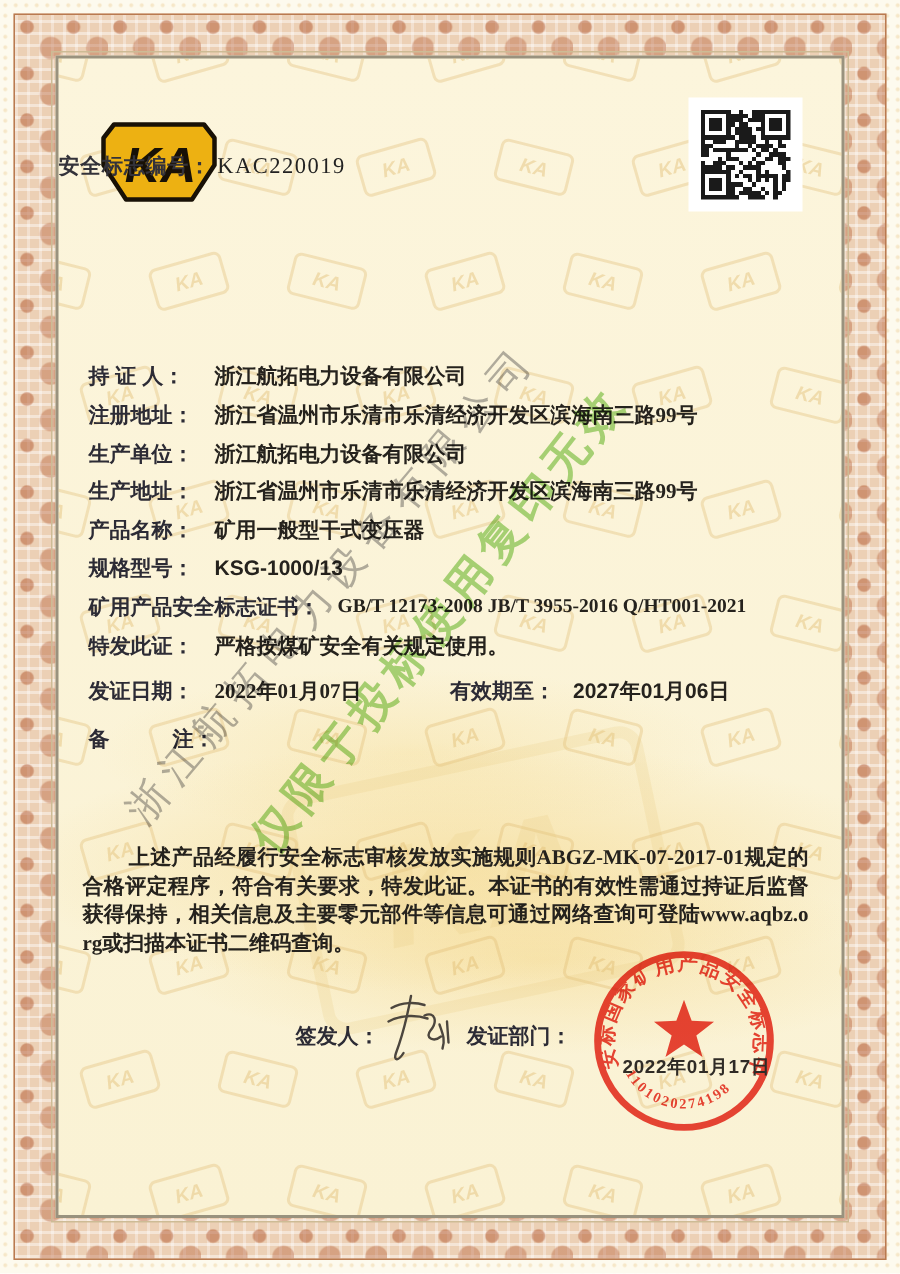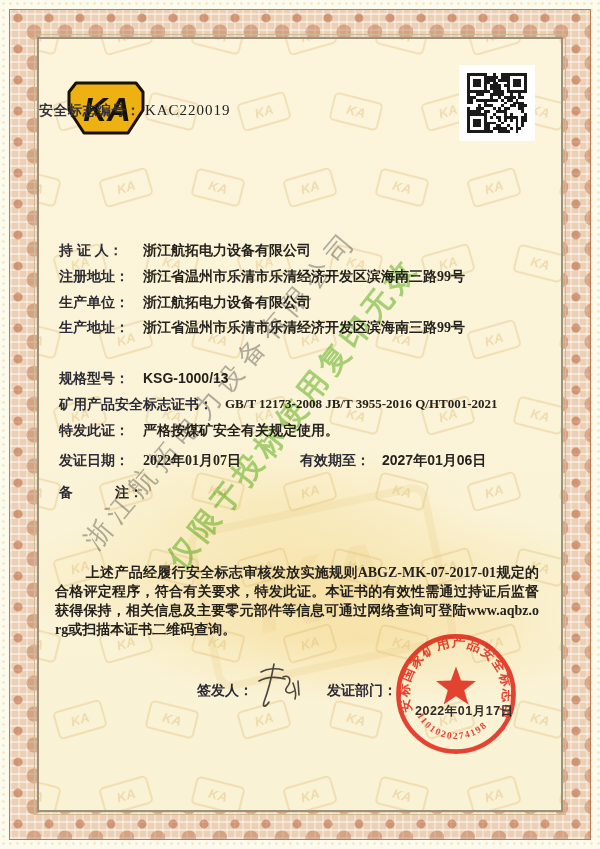--- a/index.html
+++ b/index.html
@@ -50,21 +50,21 @@
   .r7 .val{left:166px;font-size:13px;}
   .r6 .val{font-family:"Liberation Sans",sans-serif;}
   .v2lbl{position:absolute;left:241px;font-size:14px;font-weight:700;color:#2c2b35;}
   .v2val{position:absolute;left:323px;font-size:14px;font-weight:700;color:#25221d;font-family:Liberation Sans, sans-serif;}
   .statement{position:absolute;left:16px;top:524px;width:484px;z-index:2;
     font-size:14px;font-weight:700;color:#25221d;line-height:19px;
     font-family:"Liberation Serif",serif;text-align:justify;text-indent:2.2em;word-break:break-all;}
   .cmac{position:absolute;left:50px;top:618px;width:48px;height:62px;z-index:2;}
   .sig-label{position:absolute;left:158px;top:643px;font-size:14px;font-weight:700;color:#2c2b35;z-index:2;}
   .signature{position:absolute;left:212px;top:620px;z-index:2;}
-  .dept-label{position:absolute;left:288px;top:643px;font-size:14px;font-weight:700;color:#2c2b35;z-index:2;}
+  .dept-label{position:absolute;left:272px;top:643px;font-size:14px;font-weight:700;color:#2c2b35;z-index:2;}
   .seal{position:absolute;left:353px;top:591px;width:128px;height:128px;z-index:3;
     mix-blend-mode:multiply;opacity:.93;}
   .seal-date{position:absolute;left:376px;top:664px;z-index:4;font-size:12.5px;font-weight:700;
     color:#2f2b26;letter-spacing:.5px;}
   .wm{position:absolute;z-index:5;white-space:nowrap;mix-blend-mode:multiply;pointer-events:none;
     font-family:"Liberation Serif",serif;}
   .wm-gray{left:182px;top:350px;transform:translate(-50%,-50%) rotate(-50deg);
     font-size:27px;letter-spacing:7px;color:rgba(122,122,128,.58);font-weight:500;}
   .wm-green{left:254px;top:374px;transform:translate(-50%,-50%) rotate(-52deg);
     font-size:30px;letter-spacing:5px;color:rgba(146,208,104,.80);font-weight:600;}
@@ -432,20 +432,24 @@
       <span class="val">浙江省温州市乐清市乐清经济开发区滨海南三路99号</span>
     </div>
     <div class="row r3">
       <span class="lbl">生产单位：</span>
       <span class="val">浙江航拓电力设备有限公司</span>
     </div>
     <div class="row r4">
       <span class="lbl">生产地址：</span>
       <span class="val">浙江省温州市乐清市乐清经济开发区滨海南三路99号</span>
     </div>
+    <div class="row r5">
+      <span class="lbl">产品名称：</span>
+      <span class="val">矿用一般型干式变压器</span>
+    </div>
     <div class="row r6">
       <span class="lbl">规格型号：</span>
       <span class="val">KSG-1000/13</span>
     </div>
     <div class="row r7">
       <span class="lbl">矿用产品安全标志证书：</span>
       <span class="val">GB/T 12173-2008 JB/T 3955-2016 Q/HT001-2021</span>
     </div>
     <div class="row r8">
       <span class="lbl">特发此证：</span>

